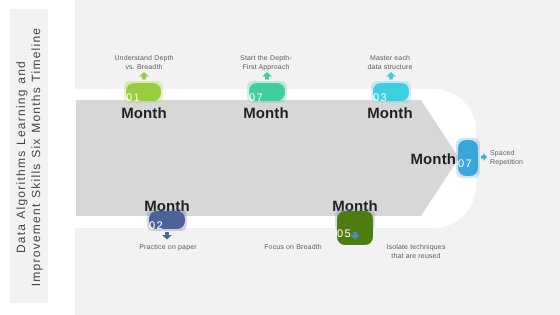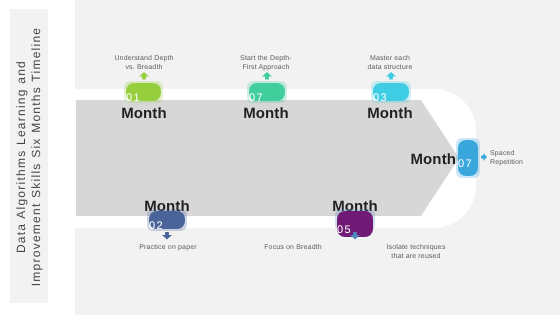--- a/index.html
+++ b/index.html
@@ -76,21 +76,21 @@
       <span>07</span>
     </div>
   <svg class="arr" style="left:481px;top:153px;width:6px;height:8px;" viewBox="0 0 7.5 10">
     <path d="M7.5 5 L3 10 L3 6.9 L0 6.9 L0 3.1 L3 3.1 L3 0 Z" fill="#3AA7DC"></path>
   </svg>
   <div class="lbl" style="left:490px;top:149px;width:60px;text-align:left;">Spaced
 Repetition</div>
 
   <div class="month" style="left:315px;top:198px;width:80px;">Month</div>
   <div class="glow" style="left:335px;top:209px;width:40px;height:22px;background:#5185C0;"></div>
-  <div class="badge" style="left:337px;top:211px;width:36px;height:26px;background:#701a75;">
+  <div class="badge" style="left:337px;top:211px;width:36px;height:34px;background:#4d7c0f;">
       <span>05</span>
     </div>
   <svg class="arr" style="left:350px;top:232px;width:10px;height:7.5px;" viewBox="0 0 10 7.5">
     <path d="M5 7.5 L0 3 L3.1 3 L3.1 0 L6.9 0 L6.9 3 L10 3 Z" fill="#5185C0"></path>
   </svg>
   <div class="lbl" style="left:253px;top:243px;width:80px;">Focus on Breadth</div>
   <div class="lbl" style="left:376px;top:243px;width:80px;">Isolate techniques
 that are reused</div>
 
   <div class="month" style="left:127px;top:198px;width:80px;">Month</div>

